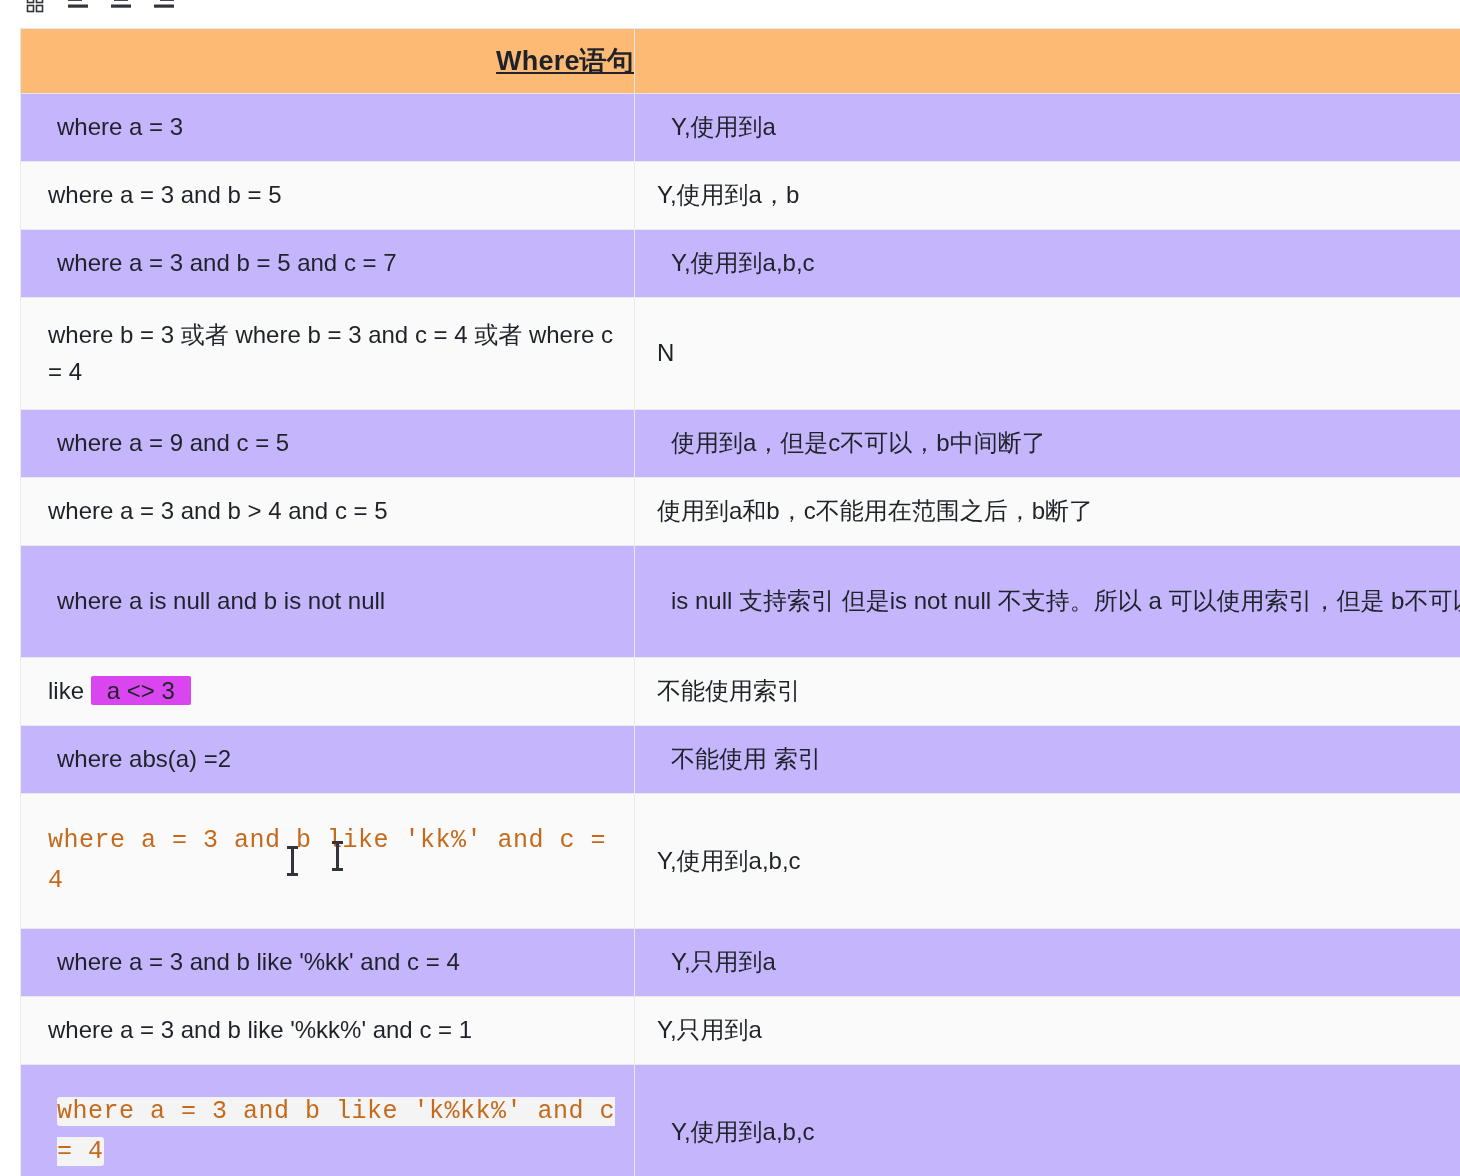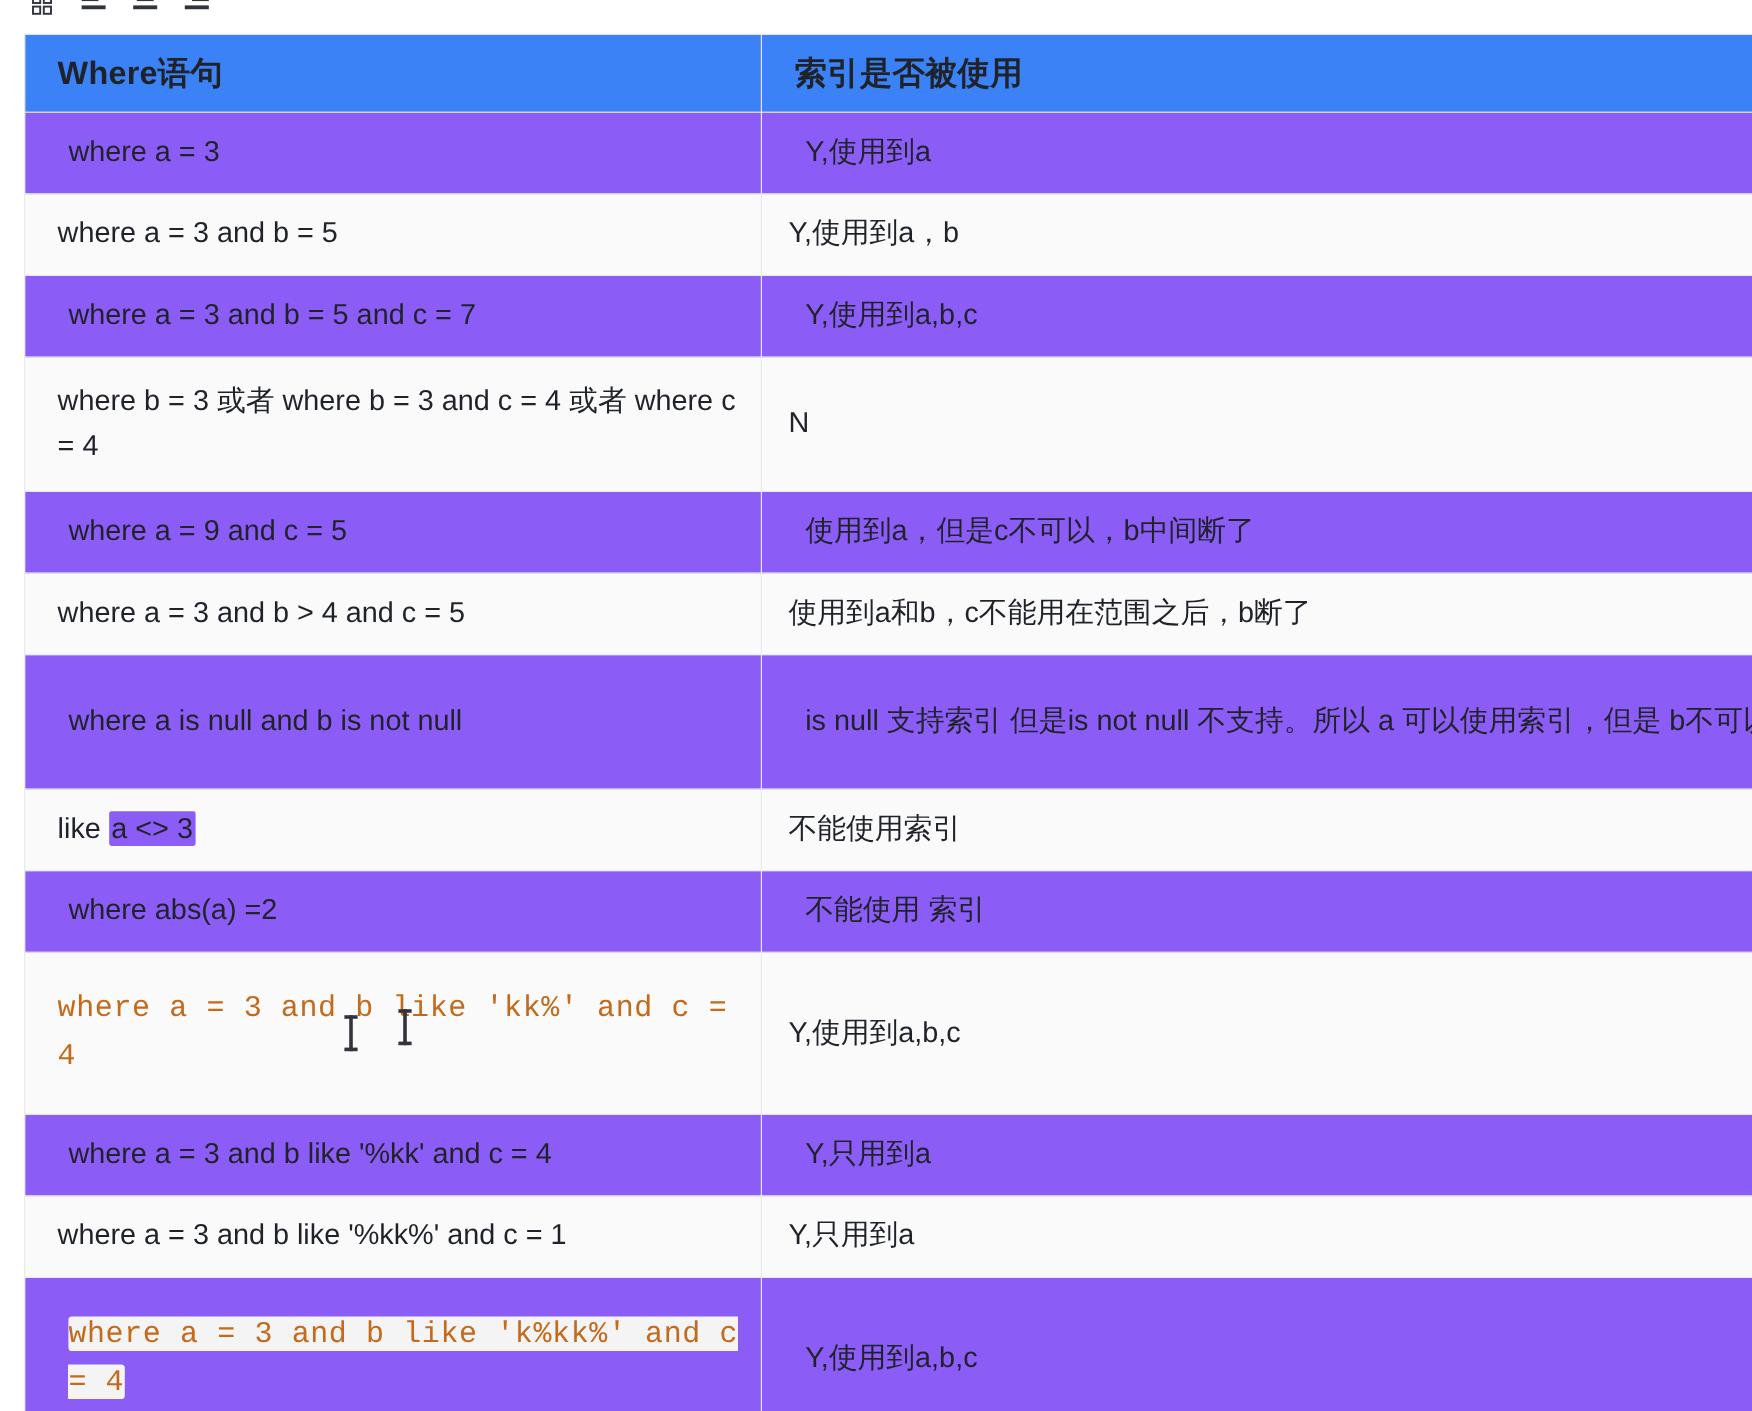--- a/index.html
+++ b/index.html
@@ -51,63 +51,64 @@
   table.idx-table {
     border-collapse: collapse;
     table-layout: fixed;
     width: 1710px;
     background: #ffffff;
   }
   table.idx-table col.c1 { width: 614px; }
   table.idx-table col.c2 { width: 1096px; }
 
   thead th {
-    background: #3b82f6;
+    background: #fdba74;
     border: 1px solid #e4e6eb;
     border-left: none;
-    text-align: left;
+    text-align: right;
     font-size: 27px;
     font-weight: 700;
     color: #1f2329;
     padding: 14px 0 14px 27px;
     height: 45px;
     box-sizing: border-box;
     letter-spacing: 0.2px;
+    text-decoration: underline;
   }
   thead th:first-child { border-left: 1px solid #e4e6eb; }
 
   tbody td {
     border: 1px solid #e8eaed;
     border-left: none;
     vertical-align: middle;
     font-size: 24px;
     line-height: 1.52;
     color: #1f2329;
     padding: 14px 14px 14px 27px;
     box-sizing: border-box;
     word-break: break-word;
   }
   tbody td:first-child { border-left: 1px solid #e8eaed; }
 
   tbody tr.stripe td { background: #fafafa; }
-  tbody tr:not(.stripe) td { background: #8b5cf6; padding-left: 36px; }
+  tbody tr:not(.stripe) td { background: #c4b5fd; padding-left: 36px; }
 
   
   tbody td.col2 { padding-left: 22px; }
 
   
   tr.r-h68  td { height: 68px; }
   tr.r-h112 td { height: 112px; }
   tr.r-h135 td { height: 135px; }
 
   
   .hl {
-    background: #8b5cf6;
+    background: #d946ef;
     border-radius: 2px;
-    padding: 1px 2px;
+    padding: 1px 16px;
   }
   .code {
     font-family: "Liberation Mono", "DejaVu Sans Mono", monospace;
     color: #c46a1c;
     font-size: 25px;
     letter-spacing: 0.5px;
     line-height: 1.62;
   }
   .code.bg {
     background: #f4f4f4;

